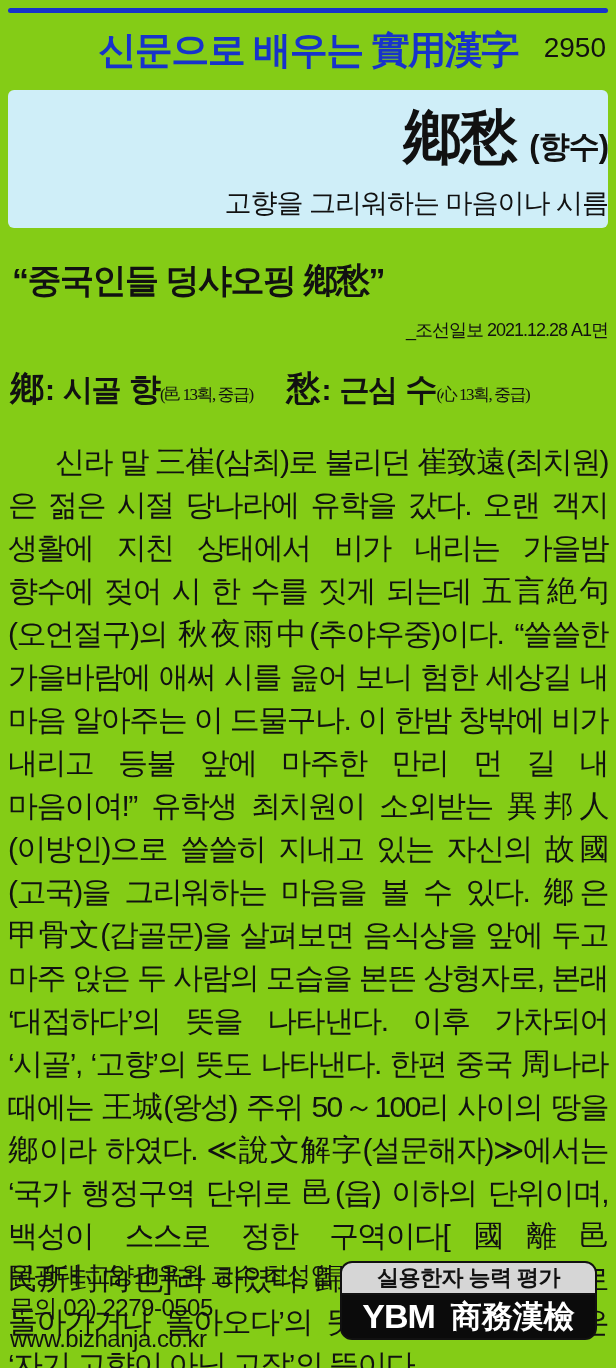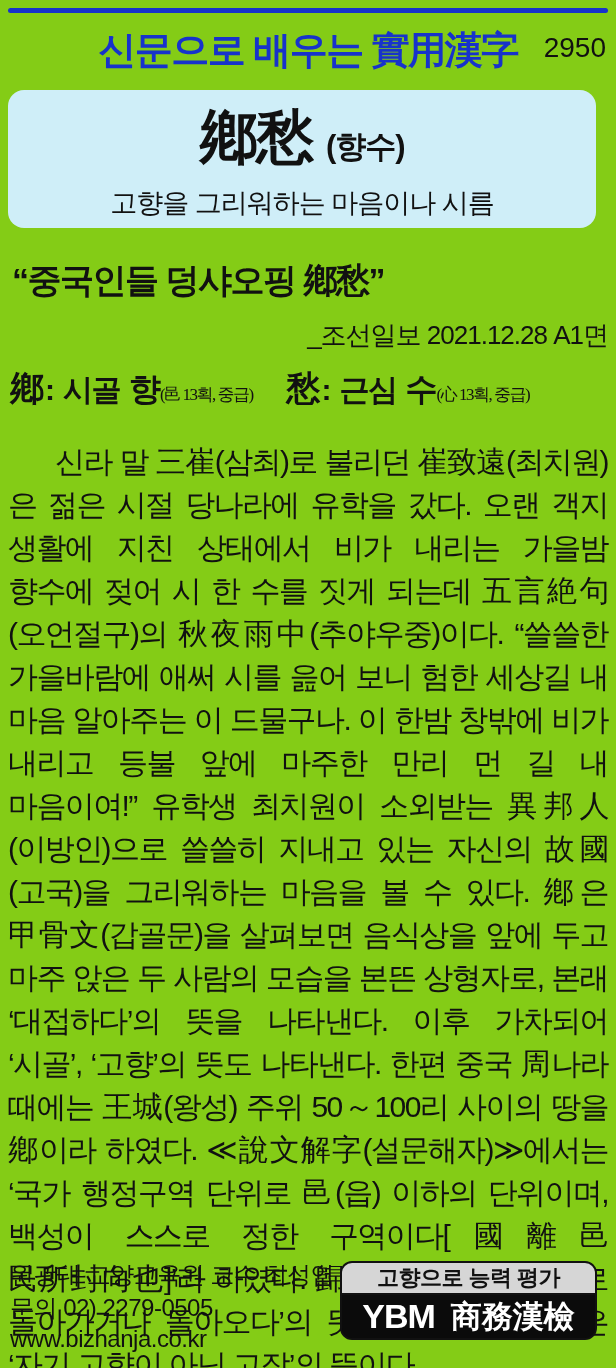--- a/index.html
+++ b/index.html
@@ -45,25 +45,25 @@
     right: 2px; top: 8px;
     font-size: 28px;
     font-weight: 400;
     color: #111111;
     letter-spacing: 0px;
   }
 
   
   .hero {
     position: absolute;
-    left: 8px; right: 20px; top: 90px;
+    left: 8px; right: 8px; top: 90px;
     height: 138px;
     background: #cfeef8;
-    border-radius: 16px;
-    text-align: center;
+    border-radius: 6px;
+    text-align: right;
     padding-top: 14px;
   }
   .headword-line { line-height: 66px; white-space: nowrap; }
   .headword-hanja {
     font-family: "DejaVu Serif", "Liberation Serif", serif;
     font-size: 58px;
     font-weight: 700;
     letter-spacing: -1px;
   }
   .headword-reading {
@@ -84,21 +84,21 @@
     position: absolute;
     left: 12px; top: 258px;
     font-size: 34px;
     font-weight: 600;
     letter-spacing: -1.5px;
     white-space: nowrap;
   }
   .quote-source {
     position: absolute;
     right: 8px; top: 318px;
-    font-size: 26px;
+    font-size: 18px;
     font-weight: 400;
     letter-spacing: -1px;
   }
 
   
   .char-info {
     position: absolute;
     left: 10px; right: 8px; top: 366px;
     display: flex;
     align-items: baseline;
@@ -222,20 +222,20 @@
 
   <div class="article">신라 말 三崔(삼최)로 불리던 崔致遠(최치원)은 젊은 시절 당나라에 유학을 갔다. 오랜 객지 생활에 지친 상태에서 비가 내리는 가을밤 향수에 젖어 시 한 수를 짓게 되는데 五言絶句(오언절구)의 秋夜雨中(추야우중)이다. “쓸쓸한 가을바람에 애써 시를 읊어 보니 험한 세상길 내 마음 알아주는 이 드물구나. 이 한밤 창밖에 비가 내리고 등불 앞에 마주한 만리 먼 길 내 마음이여!” 유학생 최치원이 소외받는 異邦人(이방인)으로 쓸쓸히 지내고 있는 자신의 故國(고국)을 그리워하는 마음을 볼 수 있다. 鄕은 甲骨文(갑골문)을 살펴보면 음식상을 앞에 두고 마주 앉은 두 사람의 모습을 본뜬 상형자로, 본래 ‘대접하다’의 뜻을 나타낸다. 이후 가차되어 ‘시골’, ‘고향’의 뜻도 나타낸다. 한편 중국 周나라 때에는 王城(왕성) 주위 50～100리 사이의 땅을 鄕이라 하였다. ≪說文解字(설문해자)≫에서는 ‘국가 행정구역 단위로 邑(읍) 이하의 단위이며, 백성이 스스로 정한 구역이다[國離邑 民所封向也]’라 하였다. 歸鄕(귀향)은 ‘고향으로 돌아가거나 돌아오다’의 뜻이고, 他鄕(타향)은 ‘자기 고향이 아닌 고장’의 뜻이다.</div>
 
   <div class="footer-left">
     <div class="footer-author">원광대 교양교육원 교수 최성엽</div>
     <div class="footer-contact">문의 02) 2279-0505</div>
     <div class="footer-website">www.bizhanja.co.kr</div>
   </div>
 
   <div class="badge">
-    <div class="badge-top">고향으로 능력 평가</div>
+    <div class="badge-top">실용한자 능력 평가</div>
     <div class="badge-bottom">
       <span class="badge-brand">YBM</span>
       <span class="badge-hanja">商務漢檢</span>
     </div>
   </div>
 
 </div>
 
 </body></html>

